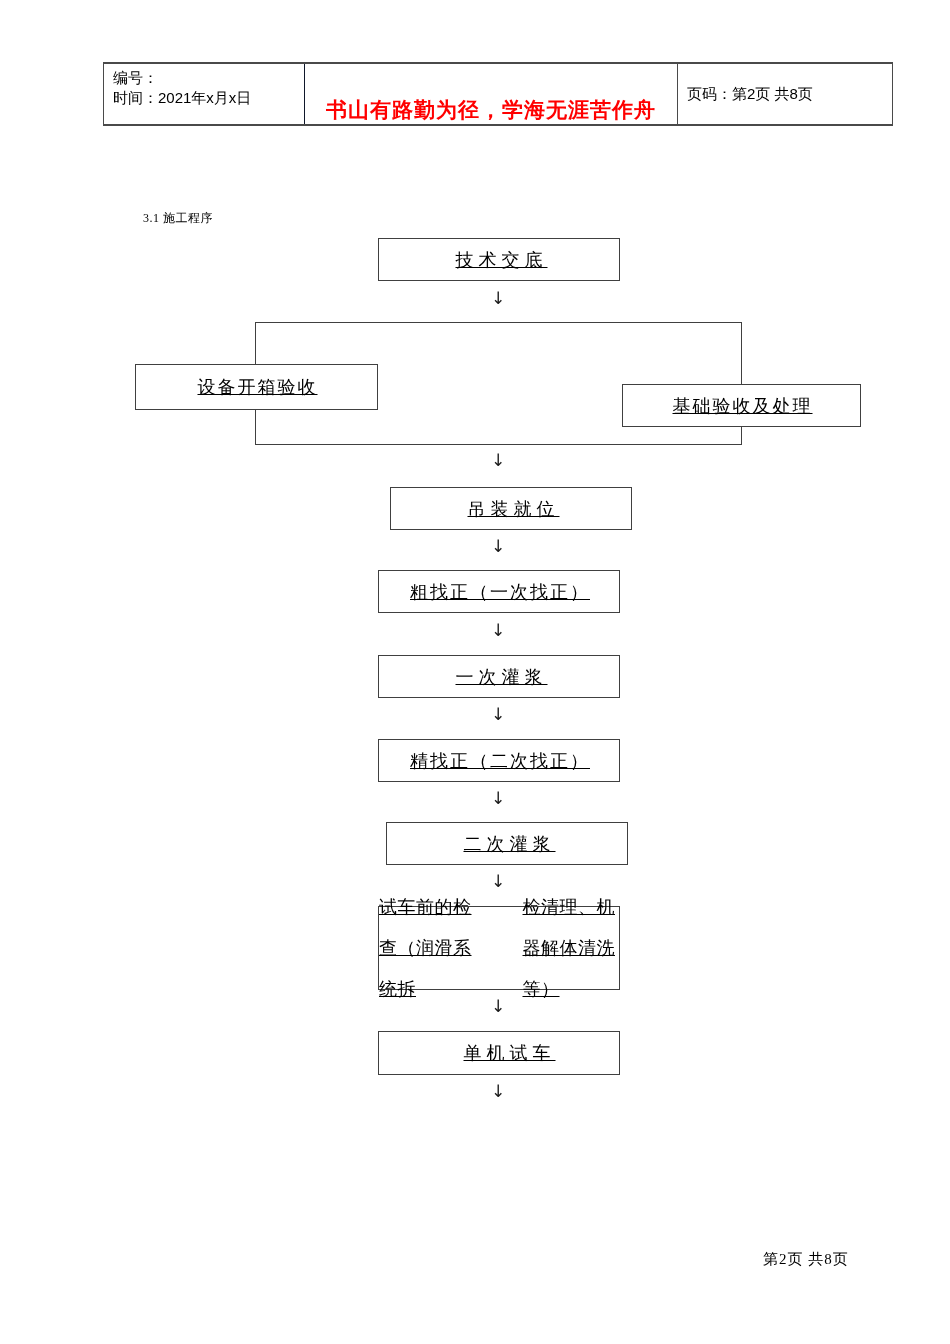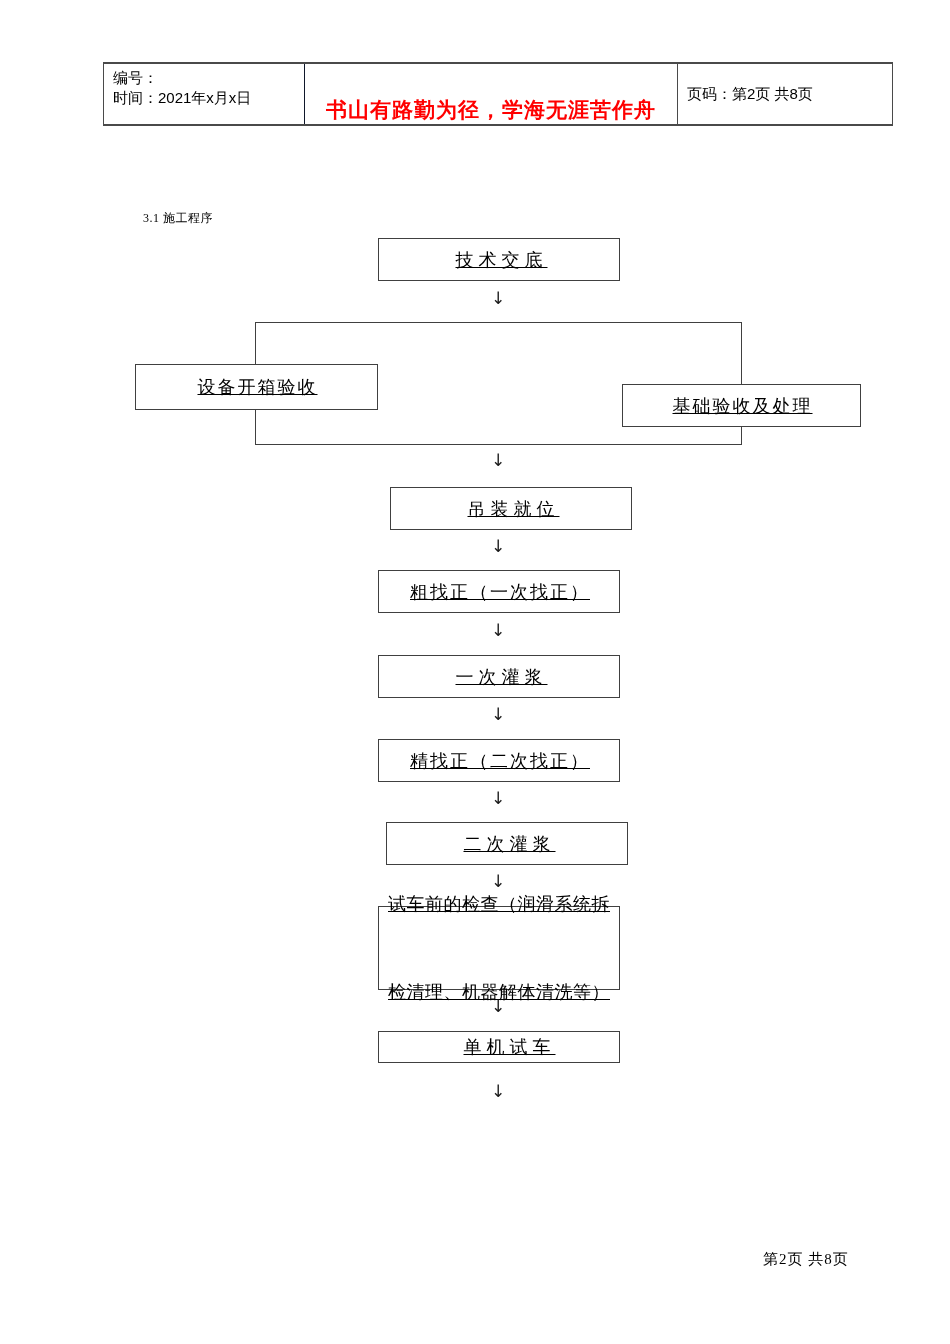--- a/index.html
+++ b/index.html
@@ -57,21 +57,21 @@
     text-decoration:underline;
   }
   .fbox.spaced { letter-spacing:5px; text-indent:5px; }
   .frect {
     position:absolute;
     border:1.5px solid #404040;
     background:transparent;
     z-index:1;
   }
   .fbox.twoline {
-    flex-direction:column; 
+    flex-direction:row; 
     line-height:41px; letter-spacing:0.5px; text-indent:0;gap:47px;
   }
   .arrow {
     position:absolute; left:498px; transform:translateX(-50%);
     font-size:17px; line-height:20px; color:#1a1a1a; z-index:3;
     font-family:"DejaVu Sans", sans-serif;
   }
 
   
   .footer {
@@ -129,20 +129,20 @@
 
   <div class="arrow" style="top:871px;">↓</div>
 
   <div class="fbox twoline" style="left:378px; top:906px; width:242px; height:84px;">
     <div>试车前的检查（润滑系统拆</div>
     <div>检清理、机器解体清洗等）</div>
   </div>
 
   <div class="arrow" style="top:996px;">↓</div>
 
-  <div class="fbox spaced" style="left:378px; top:1031px; width:242px; height:32px;padding-left:16px;">单机试车</div>
+  <div class="fbox spaced" style="left:378px; top:1031px; width:242px; height:44px;padding-left:16px;">单机试车</div>
 
   <div class="arrow" style="top:1081px;">↓</div>
 
 
   <div class="footer">第2页 共8页</div>
 
 </div>
 
 </body></html>

